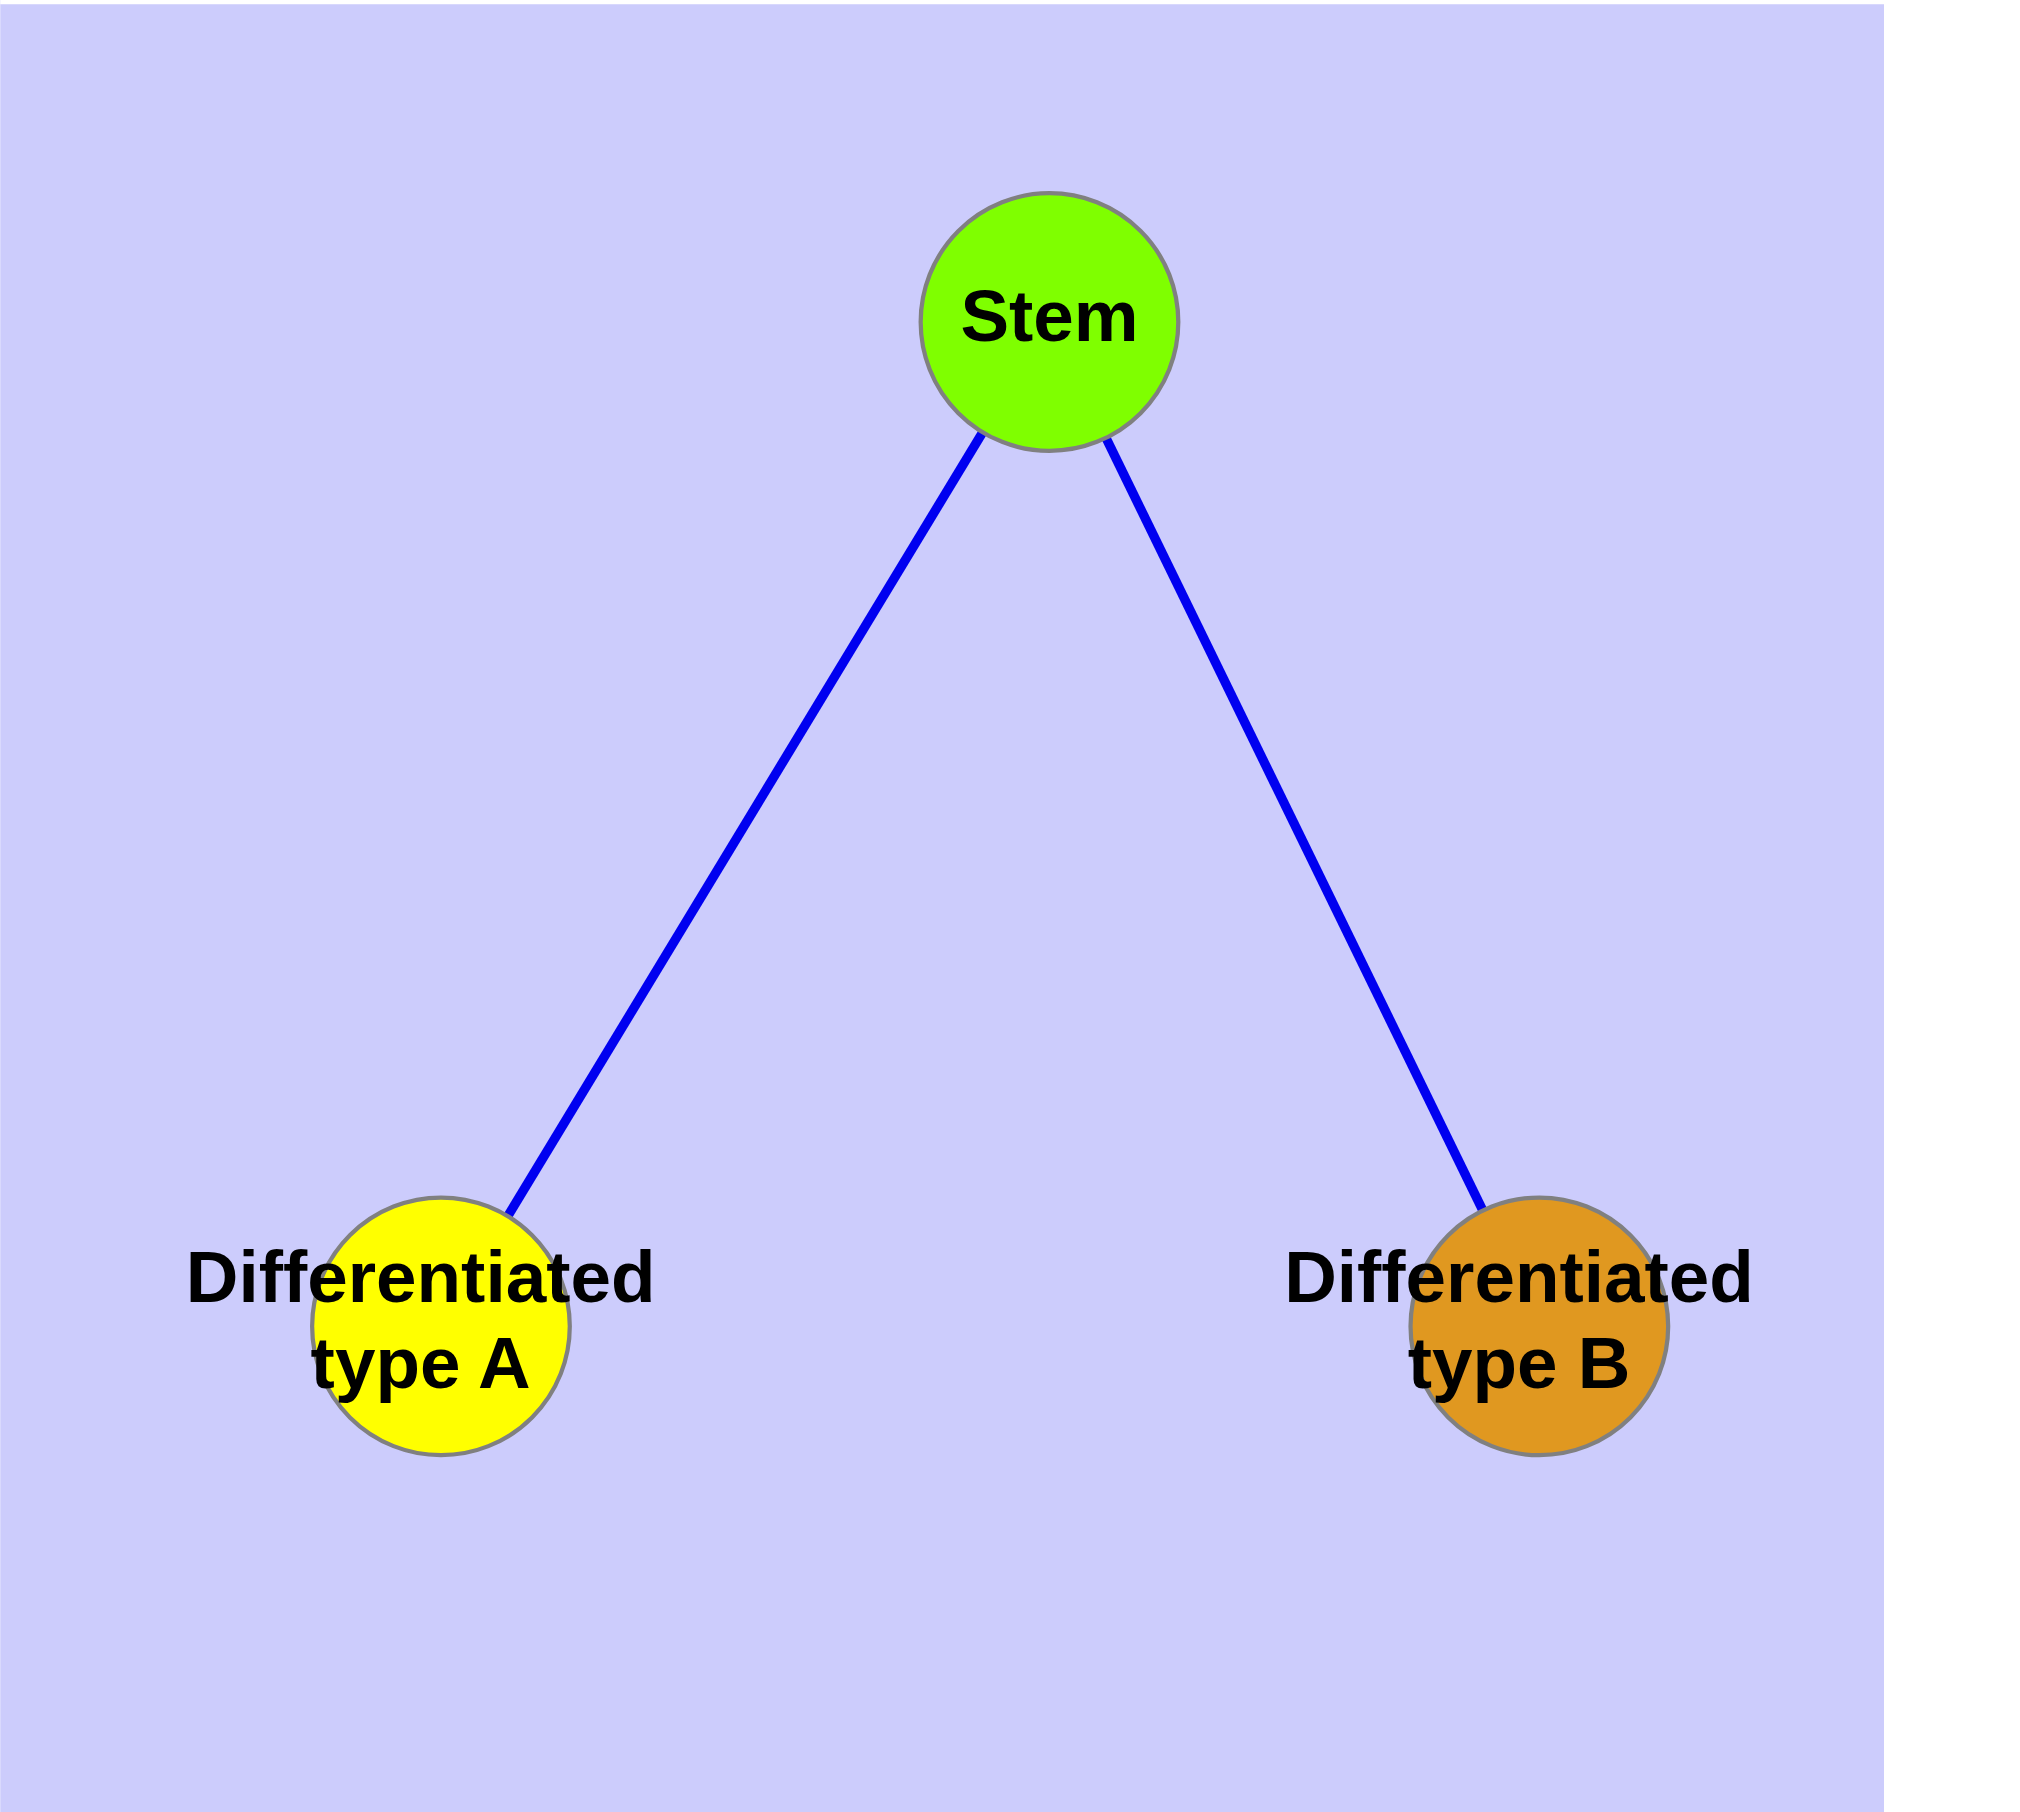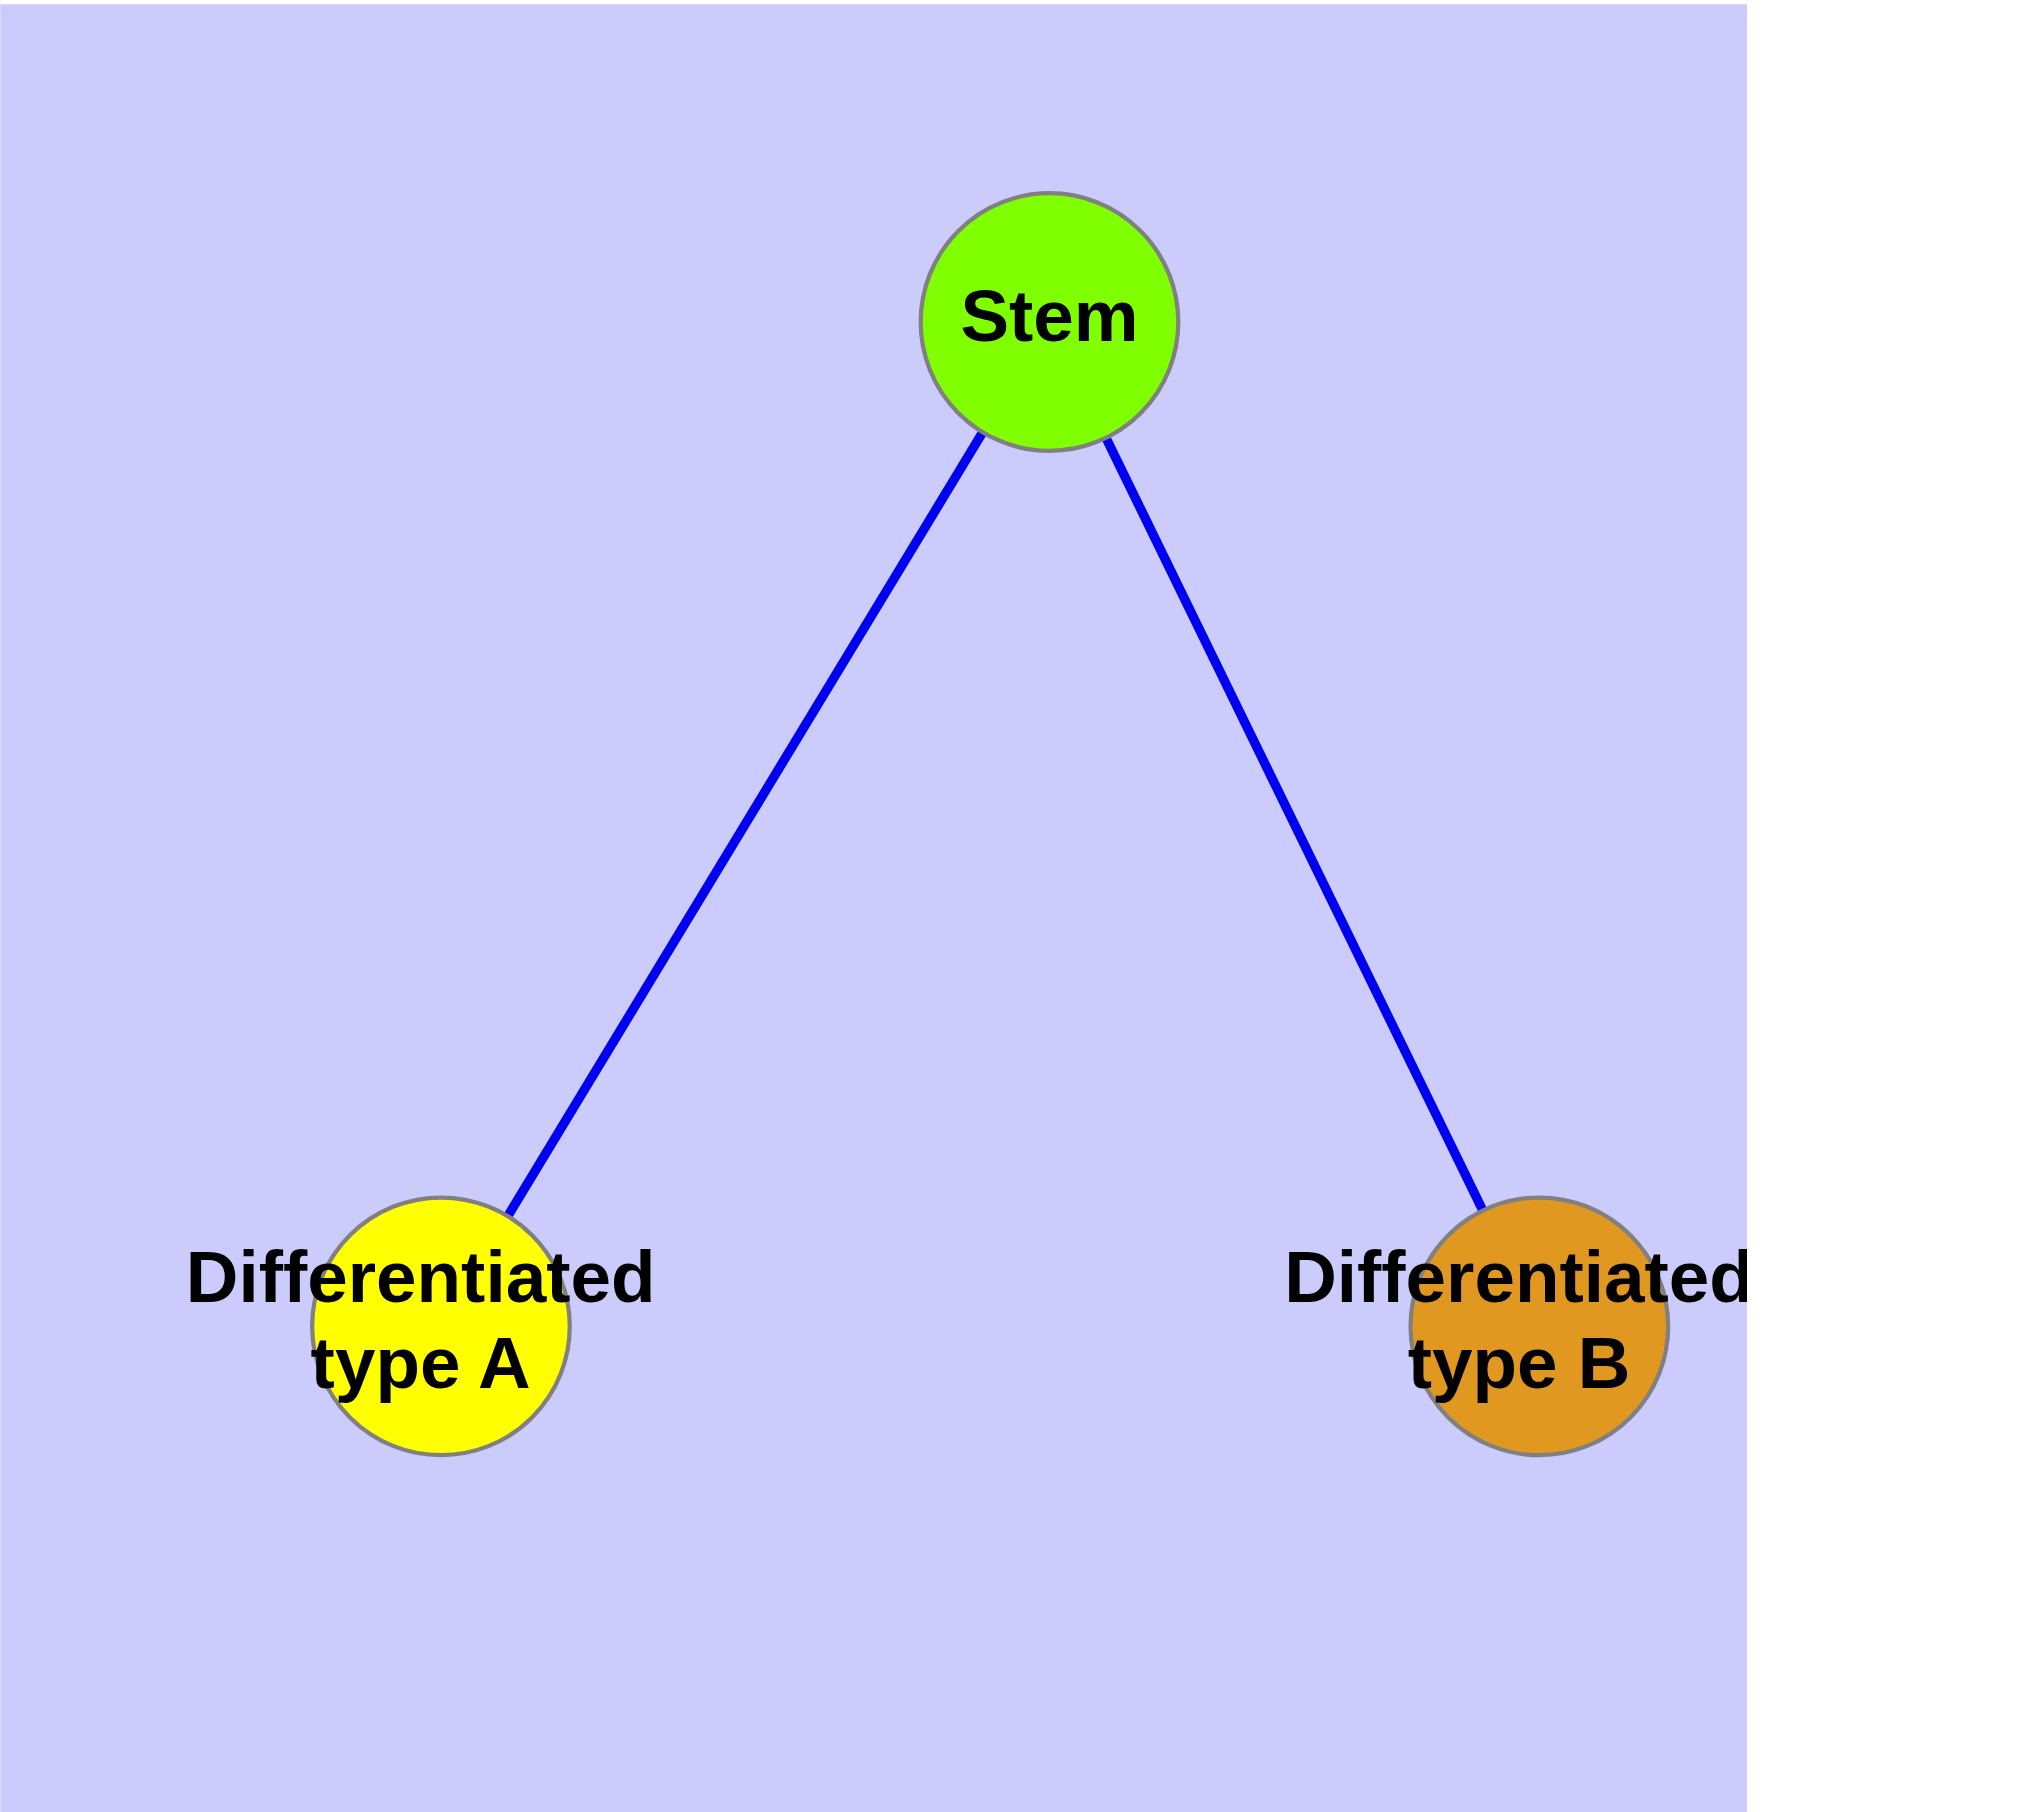--- a/index.html
+++ b/index.html
@@ -27,21 +27,21 @@
     font-family: "Liberation Sans", sans-serif;
     font-weight: bold;
     fill: #000000;
     text-anchor: middle;
     dominant-baseline: middle;
   }
 </style>
 </head>
 <body>
 
-<div id="canvas" style="width: 1747px; height: 1812px;">
+<div id="canvas" style="width: 1884px; height: 1812px;">
   <svg id="graph-svg" viewBox="0 0 2384 2138" style="width: 2021px; height: 1812px;">
 
     <rect id="bg-rect" x="0" y="0" width="2384" height="2138" fill="#ccccfc"></rect>
     <rect id="top-strip" x="0" y="0" width="2384" height="5" fill="#ffffff"></rect>
 
     <g id="edges-layer">
         <line x1="1238" y1="380" x2="520" y2="1565" stroke="#0000f0" stroke-width="11" stroke-linecap="butt"></line>
         <line x1="1238" y1="380" x2="1816" y2="1565" stroke="#0000f0" stroke-width="11" stroke-linecap="butt"></line>
       </g>
     <g id="nodes-layer">

